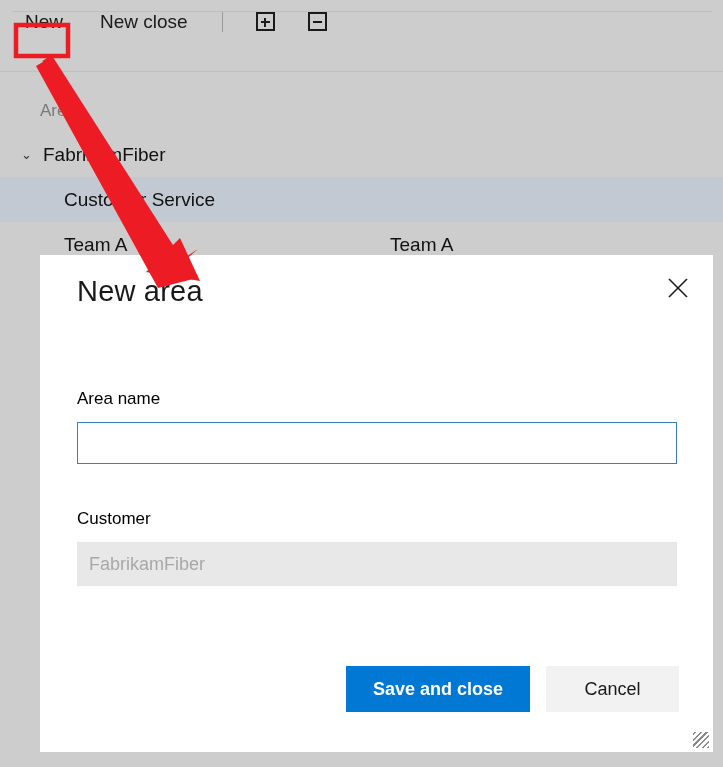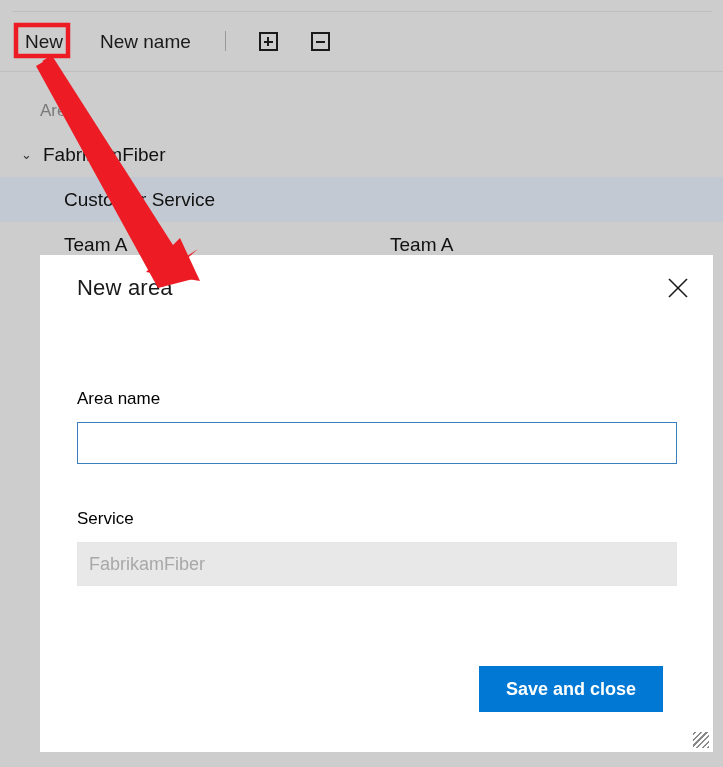--- a/index.html
+++ b/index.html
@@ -34,21 +34,21 @@
     position: absolute;
     left: 0px; top: 71px;
     width: 723px; height: 1px;
     background: #bfbfbf;
   }
   #toolbar {
     position: absolute;
     left: 0; top: 12px;
     width: 723px; height: 58px;
     display: flex;
-    align-items: center;
+    align-items: flex-start;
   }
   .tb-btn {
     font-size: 19px;
     color: #1a1a1a;
     background: transparent;
     border: none;
     padding: 0;
     font-family: "Liberation Sans", sans-serif;
     cursor: pointer;
     line-height: 1;
@@ -136,21 +136,21 @@
     position: absolute;
     left: 40px; top: 255px;
     width: 673px; height: 497px;
     background: #ffffff;
     box-shadow: 0 0 0 0 rgba(0,0,0,0);
     z-index: 5;
   }
   #dialog-title {
     position: absolute;
     left: 37px; top: 20px;
-    font-size: 22px;
+    font-size: 29px;
     color: #1a1a1a;
     font-weight: 400;
     letter-spacing: 0.2px;
   }
   #close-btn {
     position: absolute;
     right: 16px; top: 14px;
     width: 38px; height: 38px;
     background: transparent;
     border: none;
@@ -250,21 +250,21 @@
 </style>
 </head>
 <body>
 
 <div id="page-bg">
 
   <div id="toolbar-topline"></div>
 
   <div id="toolbar">
     <button class="tb-btn" id="tb-new">New</button>
-    <button class="tb-btn" id="tb-new-child">New name</button>
+    <button class="tb-btn" id="tb-new-child">New close</button>
     <div class="tb-sep"></div>
     <div class="sq-icon plus"></div>
     <div class="sq-icon"></div>
   </div>
 
   <div id="toolbar-botline"></div>
 
   <div id="grid">
     <div class="grid-head">
       <div class="col-area head-area">Areas</div>
@@ -302,26 +302,27 @@
     <svg width="22" height="22" viewBox="0 0 22 22" aria-hidden="true">
       <line x1="2" y1="2" x2="20" y2="20" stroke="#1a1a1a" stroke-width="1.6"></line>
       <line x1="20" y1="2" x2="2" y2="20" stroke="#1a1a1a" stroke-width="1.6"></line>
     </svg>
   </button>
 
   <div class="field-label" id="label-area-name">Area name</div>
 
   <input id="input-area-name" type="text" value="" style="">
 
-  <div class="field-label" id="label-location">Service</div>
+  <div class="field-label" id="label-location">Customer</div>
 
   <input id="input-location" type="text" disabled="" value="FabrikamFiber" style="">
 
   <div id="dialog-actions">
     <button class="dlg-btn" id="btn-save">Save and close</button>
+    <button class="dlg-btn" id="btn-cancel">Cancel</button>
   </div>
 
   <div id="resize-grip"></div>
 </div>
 
 <svg id="annotations" viewBox="0 0 723 767" width="723" height="767">
   <rect x="16" y="25" width="52" height="31" fill="none" stroke="#ED1C24" stroke-width="4.5"></rect>
   <g>
     <path d="M 48 59 L 178 262 L 198 249 L 168 275 L 193 279 L 158 288 L 36 66 Z" fill="#ED1C24"></path>
     <path d="M 47 58 L 176 260" stroke="#ED1C24" stroke-width="11" stroke-linecap="butt"></path>

